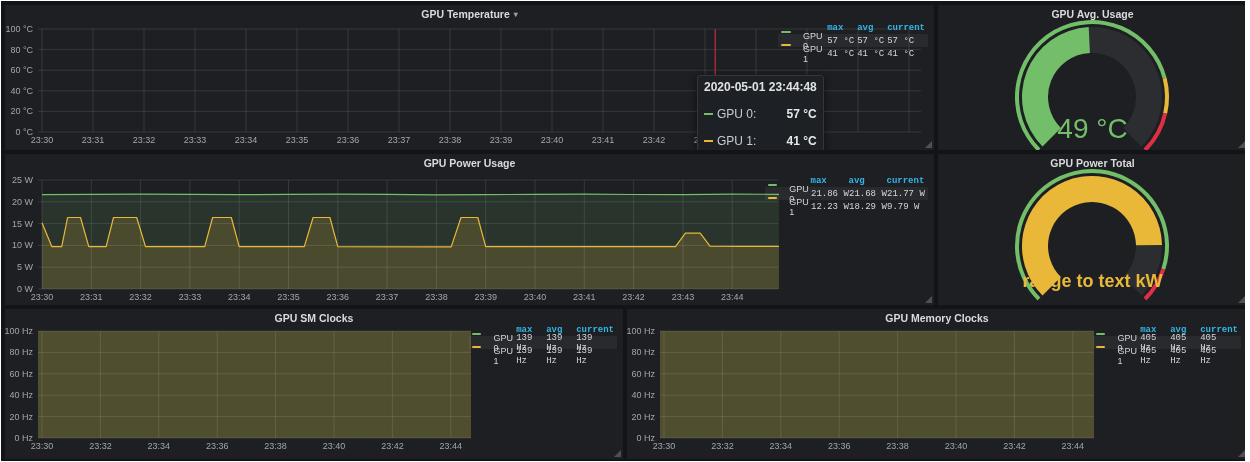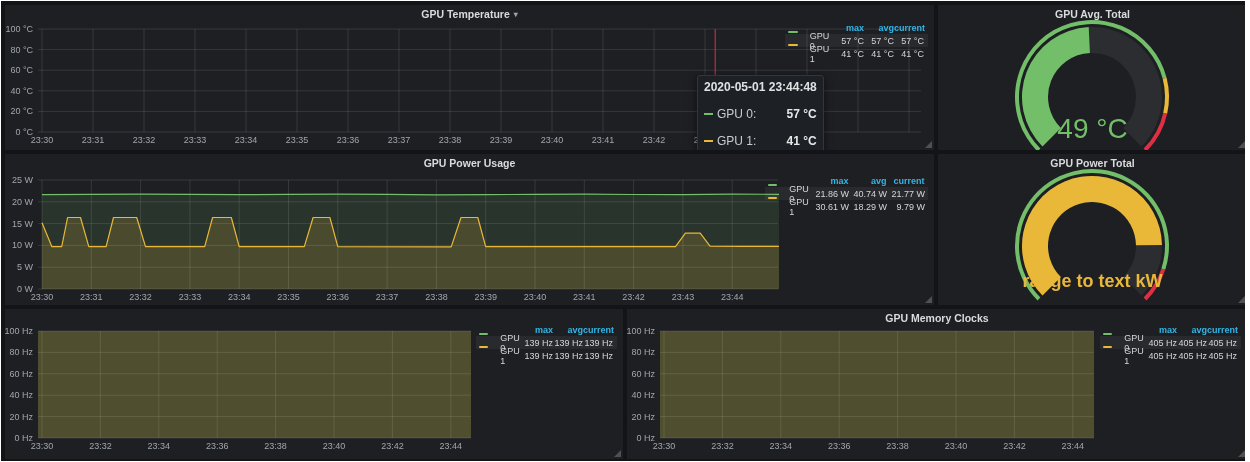--- a/index.html
+++ b/index.html
@@ -16,21 +16,21 @@
                font-size:10.5px;font-weight:700;color:#dadbdd;cursor:pointer;}
   .panel-title .caret{color:#9da2a8;font-size:8px;margin-left:4px;vertical-align:1px;}
   svg.chart,svg.gauge{position:absolute;left:0;top:0;}
   text.axis{font-size:9px;fill:#a2a6ac;}
   
   .legend{position:absolute;font-size:9px;color:#d4d6d9;z-index:4;}
   .legend-row{display:flex;align-items:center;height:13px;padding:0 3px;}
   .legend-row.striped{background:rgba(255,255,255,0.05);}
   .legend-name{display:flex;align-items:flex-start;gap:12px;flex:0 0 var(--nw,46px);cursor:pointer;}
   .legend-dash{width:11px;height:2px;border-radius:1px;}
-  .legend-val{flex:0 0 var(--vw,30px);text-align:right;}
+  .legend-val{flex:0 0 var(--vw,30px);text-align:left;font-family:Liberation Mono, monospace;}
   .legend-head{color:#33b5e5;font-weight:700;cursor:pointer;}
   
   .tooltip{position:absolute;left:692px;top:70px;background:#1d2024;border:1px solid #32363c;
            border-radius:3px;padding:4px 6px;font-size:12px;color:#c9ccd0;z-index:6;
            box-shadow:0 2px 8px rgba(0,0,0,.55);white-space:nowrap;}
   .tt-time{font-weight:700;color:#e0e1e3;margin-bottom:3px;}
   .tt-row{display:flex;align-items:center;gap:4px;margin-top:13px;}
   .tt-dash{width:9px;height:2px;}
   .tt-val{font-weight:700;margin-left:auto;padding-left:10px;color:#e6e7e9;}
   
@@ -136,21 +136,21 @@
             <span>GPU 1:</span>
             <span class="tt-val">41 °C</span>
           </div>
         </div>
     </div>
     <div class="resize-handle"></div>
   </div>
 
   <div class="panel" id="p-avgtemp">
     <div class="panel-title">
-      <span>GPU Avg. Total</span>
+      <span>GPU Avg. Usage</span>
     </div>
     <svg class="gauge" width="309" height="145" viewBox="0 0 309 145">
         <path d="M99.55,146.45 A77,77 0 1 1 228.58,72.85 L224.71,73.85 A73,73 0 1 0 102.38,143.62 Z" fill="#73bf69"></path>
         <path d="M228.58,72.85 A77,77 0 0 1 229.15,108.80 L225.24,107.92 A73,73 0 0 0 224.71,73.85 Z" fill="#eab839"></path>
         <path d="M229.15,108.80 A77,77 0 0 1 208.45,146.45 L205.62,143.62 A73,73 0 0 0 225.24,107.92 Z" fill="#e02f44"></path>
         <path d="M104.50,141.50 A70,70 0 1 1 203.50,141.50 L185.11,123.11 A44,44 0 1 0 122.89,123.11 Z" fill="#2b2d31"></path>
         <path d="M104.50,141.50 A70,70 0 0 1 150.70,22.08 L151.93,48.05 A44,44 0 0 0 122.89,123.11 Z" fill="#73bf69"></path>
       </svg>
     <div class="gauge-value" style="color:#73bf69;">49 °C</div>
     <div class="resize-handle"></div>
@@ -214,29 +214,29 @@
           <span class="legend-val legend-head">max</span>
           <span class="legend-val legend-head">avg</span>
           <span class="legend-val legend-head">current</span>
         </div>
         <div class="legend-row striped">
           <span class="legend-name">
             <span class="legend-dash" style="background: rgb(115, 191, 105);"></span>
             <span>GPU 0</span>
           </span>
           <span class="legend-val">21.86 W</span>
-          <span class="legend-val">40.74 W</span>
+          <span class="legend-val">21.68 W</span>
           <span class="legend-val">21.77 W</span>
         </div>
         <div class="legend-row">
           <span class="legend-name">
             <span class="legend-dash" style="background: rgb(234, 184, 57);"></span>
             <span>GPU 1</span>
           </span>
-          <span class="legend-val">30.61 W</span>
+          <span class="legend-val">12.23 W</span>
           <span class="legend-val">18.29 W</span>
           <span class="legend-val">9.79 W</span>
         </div>
       </div>
     <div class="resize-handle"></div>
   </div>
 
   <div class="panel" id="p-ptotal">
     <div class="panel-title">
       <span>GPU Power Total</span>
@@ -245,20 +245,23 @@
         <path d="M99.55,146.45 A77,77 0 1 1 227.23,115.79 L223.43,114.56 A73,73 0 1 0 102.38,143.62 Z" fill="#73bf69"></path>
         <path d="M227.23,115.79 A77,77 0 0 1 208.45,146.45 L205.62,143.62 A73,73 0 0 0 223.43,114.56 Z" fill="#e02f44"></path>
         <path d="M104.50,141.50 A70,70 0 1 1 203.50,141.50 L185.11,123.11 A44,44 0 1 0 122.89,123.11 Z" fill="#2b2d31"></path>
         <path d="M104.50,141.50 A70,70 0 1 1 223.99,90.90 L197.99,91.31 A44,44 0 1 0 122.89,123.11 Z" fill="#eab839"></path>
       </svg>
     <div class="gauge-value" style="color:#eab839;">range to text kW</div>
     <div class="resize-handle"></div>
   </div>
 
   <div class="panel" id="p-sm">
+    <div class="panel-title">
+      <span>GPU SM Clocks</span>
+    </div>
     <svg class="chart" width="618" height="150" viewBox="0 0 618 150">
         <rect x="33" y="22" width="433" height="107" fill="rgba(115,191,105,0.13)"></rect>
         <rect x="33" y="22" width="433" height="107" fill="rgba(234,184,57,0.20)"></rect>
         <line x1="33" y1="129" x2="466" y2="129" stroke="rgba(255,255,255,0.11)"></line>
         <text x="28" y="132" text-anchor="end" class="axis">0 Hz</text>
         <line x1="33" y1="107.6" x2="466" y2="107.6" stroke="rgba(255,255,255,0.11)"></line>
         <text x="28" y="110.6" text-anchor="end" class="axis">20 Hz</text>
         <line x1="33" y1="86.2" x2="466" y2="86.2" stroke="rgba(255,255,255,0.11)"></line>
         <text x="28" y="89.2" text-anchor="end" class="axis">40 Hz</text>
         <line x1="33" y1="64.8" x2="466" y2="64.8" stroke="rgba(255,255,255,0.11)"></line>

